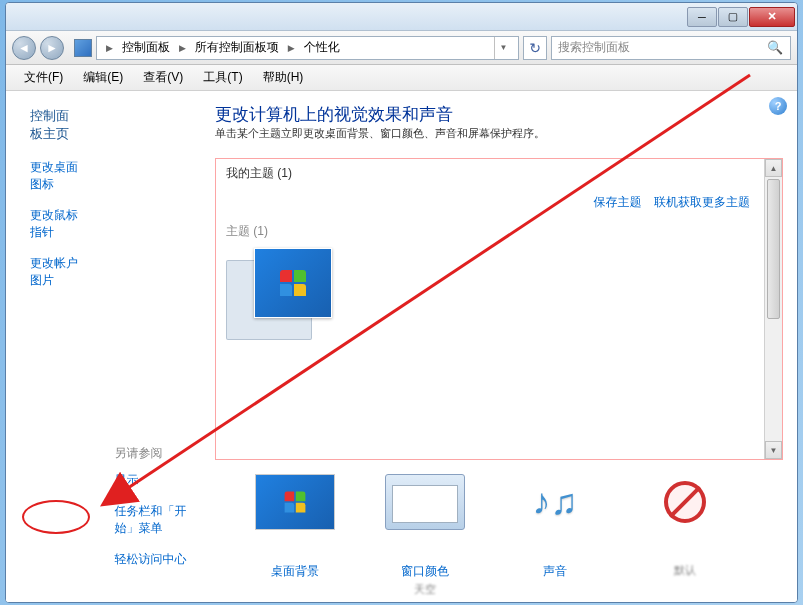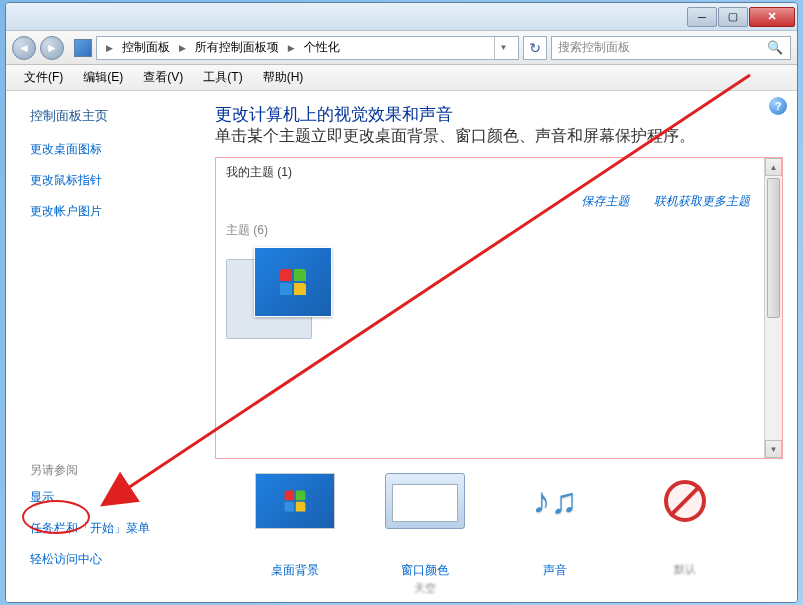--- a/index.html
+++ b/index.html
@@ -21,50 +21,50 @@
     .bc-dropdown { width: 18px; height: 22px; border-left: 1px solid #c0c0c0; display: flex; align-items: center; justify-content: center; font-size: 8px; color: #666; }
     .refresh-btn { width: 24px; height: 24px; border: 1px solid #a0b0c0; background: white; display: flex; align-items: center; justify-content: center; font-size: 14px; color: #4060a0; cursor: pointer; }
     .search-box { width: 240px; height: 24px; background: white; border: 1px solid #a0b0c0; display: flex; align-items: center; padding: 0 6px; font-size: 12px; color: #888; position: relative; }
     .search-icon { position: absolute; right: 6px; color: #5080c0; font-size: 13px; }
     
     .menu-bar { height: 26px; background: linear-gradient(180deg, #f8f8f8, #ececec); display: flex; align-items: center; padding: 0 8px; border-bottom: 1px solid #d0d0d0; font-size: 12px; }
     .menu-item { padding: 8px 10px; cursor: pointer; }
     
     .content { display: flex; height: calc(100% - 88px); background: white; }
     
-    .sidebar { width: 195px; background: white; padding: 16px 0 10px 0; display: flex; flex-direction: column; position: relative; }
+    .sidebar { width: 195px; background: white; padding: 16px 0 10px 0; display: flex; flex-direction: row; position: relative; }
     .sidebar-main { padding: 0 12px 0 24px; }
     .sidebar-title { color: #1a5490; font-size: 13px; margin-bottom: 16px; }
     .sidebar-link { color: #0066cc; font-size: 12px; margin-bottom: 14px; cursor: pointer; display: block; }
     .sidebar-bottom { margin-top: auto; padding: 0 12px 10px 24px; }
     .sidebar-heading { color: #888; font-size: 12px; margin-bottom: 10px; }
     
     .main-panel { flex: 1; padding: 12px 14px; position: relative; }
     .help-icon { position: absolute; top: 6px; right: 10px; width: 18px; height: 18px; border-radius: 50%; background: radial-gradient(circle at 30% 30%, #a0d0ff, #3080d0); color: white; font-size: 11px; font-weight: bold; display: flex; align-items: center; justify-content: center; cursor: pointer; }
     .main-title { color: #003399; font-size: 17px; margin-bottom: 0; }
-    .main-desc { font-size: 16px; color: #333; margin-bottom: 10px; }
+    .main-desc { font-size: 11px; color: #333; margin-bottom: 17px; }
     
     .themes-box { border: 1px solid #fca5a5; height: 302px; display: flex; }
     .themes-scroll { flex: 1; overflow: hidden; padding: 6px 10px; }
     .scrollbar-v { width: 18px; background: #f0f0f0; border-left: 1px solid #d0d0d0; position: relative; }
     .sb-btn { height: 18px; background: linear-gradient(180deg, #f0f0f0, #e0e0e0); border: 1px solid #c0c0c0; display: flex; align-items: center; justify-content: center; font-size: 8px; color: #666; cursor: pointer; }
     .sb-thumb { position: absolute; top: 20px; left: 2px; right: 2px; height: 140px; background: linear-gradient(90deg, #e8e8e8, #d0d0d0); border: 1px solid #b0b0b0; border-radius: 2px; cursor: pointer; }
     
     .section-label { font-size: 12px; color: #333; margin-bottom: 4px; }
     .theme-item { display: inline-block; margin: 4px 8px 4px 0; text-align: center; cursor: pointer; }
     .theme-preview { width: 110px; height: 100px; position: relative; margin-bottom: 4px; }
     .tp-back { position: absolute; left: 0; top: 12px; width: 86px; height: 80px; background: rgba(200,215,230,0.6); border: 1px solid rgba(140,160,180,0.5); border-radius: 2px; }
     .tp-front { position: absolute; right: 4px; top: 0; width: 78px; height: 70px; background: linear-gradient(135deg, #2080e0, #1860b0); border: 1px solid #fff; box-shadow: 0 1px 3px rgba(0,0,0,0.3); }
     .tp-logo { position: absolute; top: 50%; left: 50%; transform: translate(-50%,-50%); width: 26px; height: 26px; }
     .tp-logo::before { content: ""; position: absolute; width: 12px; height: 12px; background: #e83030; top: 0; left: 0; border-radius: 3px 0 0 0; }
     .tp-logo::after { content: ""; position: absolute; width: 12px; height: 12px; background: #50c030; top: 0; right: 0; border-radius: 0 3px 0 0; box-shadow: -14px 14px 0 #3090e0, 0 14px 0 #f0c020; }
     .theme-label { font-size: 12px; color: #333; }
     
     .theme-actions { text-align: right; padding: 6px 4px; }
-    .theme-action-link { color: #0066cc; font-size: 12px; margin-left: 20px; cursor: pointer; font-style: italic; }
+    .theme-action-link { color: #0066cc; font-size: 12px; margin-left: 8px; cursor: pointer; }
     
     .section2 { margin-top: 6px; }
     .section2 .section-label { color: #888; filter: blur(0.5px); }
     
     .bottom-strip { display: flex; gap: 50px; padding: 14px 10px 0 40px; }
     .strip-item { text-align: center; cursor: pointer; }
     .strip-thumb { width: 80px; height: 56px; margin: 0 auto 6px; position: relative; }
     .st-desktop { background: linear-gradient(135deg, #2080e0, #1860b0); border: 1px solid #ccc; }
     .st-desktop .tp-logo { transform: translate(-50%,-50%) scale(0.8); }
     .st-window { background: linear-gradient(180deg, #e0ecf8, #b8d0e8); border: 1px solid #88a0c0; border-radius: 3px; position: relative; }
@@ -142,21 +142,21 @@
       <div class="main-desc">单击某个主题立即更改桌面背景、窗口颜色、声音和屏幕保护程序。</div>
 
       <div class="themes-box">
         <div class="themes-scroll">
           <div class="section-label">我的主题 (1)</div>
           <div class="theme-actions">
             <a class="theme-action-link">保存主题</a>
             <a class="theme-action-link">联机获取更多主题</a>
           </div>
           <div class="section2">
-            <div class="section-label">主题 (6)</div>
+            <div class="section-label">主题 (1)</div>
             <div class="theme-item">
               <div class="theme-preview">
                 <div class="tp-back"></div>
                 <div class="tp-front">
                     <div class="tp-logo"></div>
                   </div>
               </div>
             </div>
           </div>
         </div>

